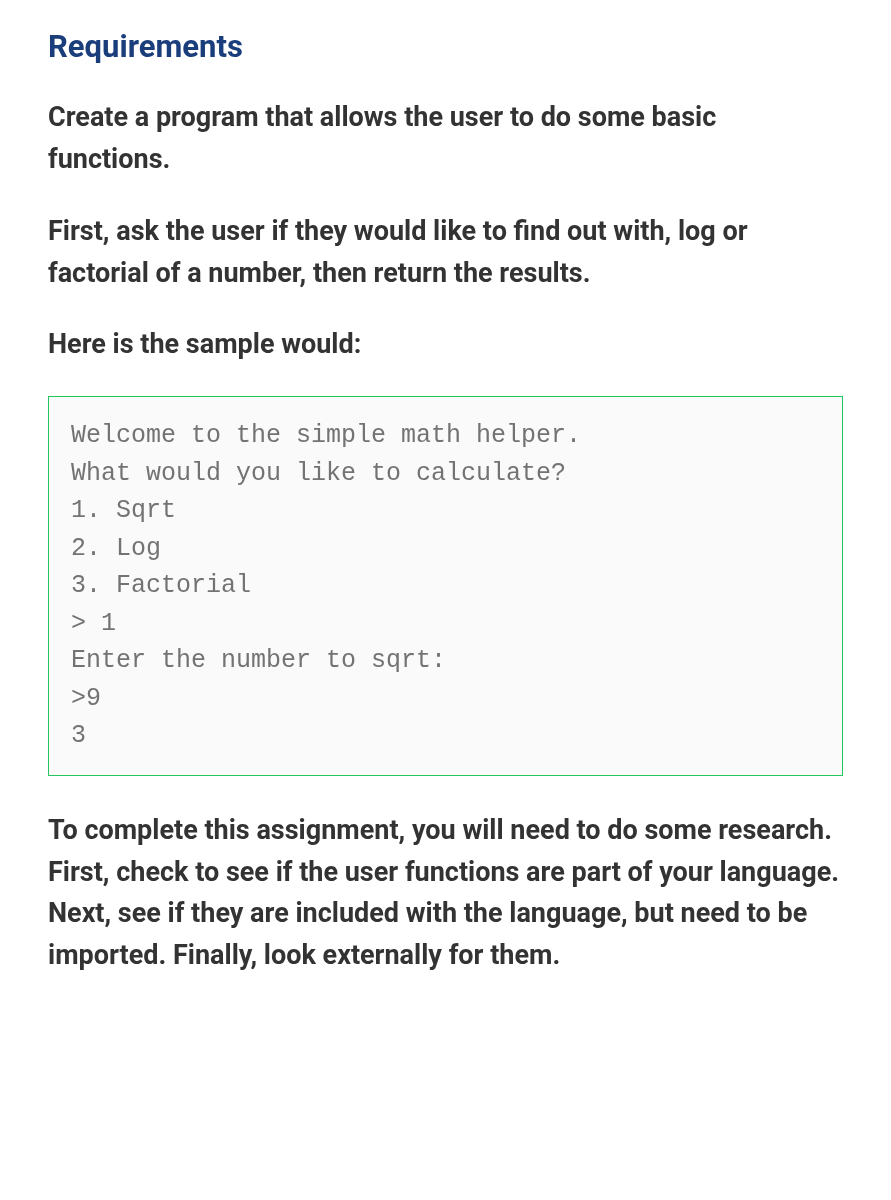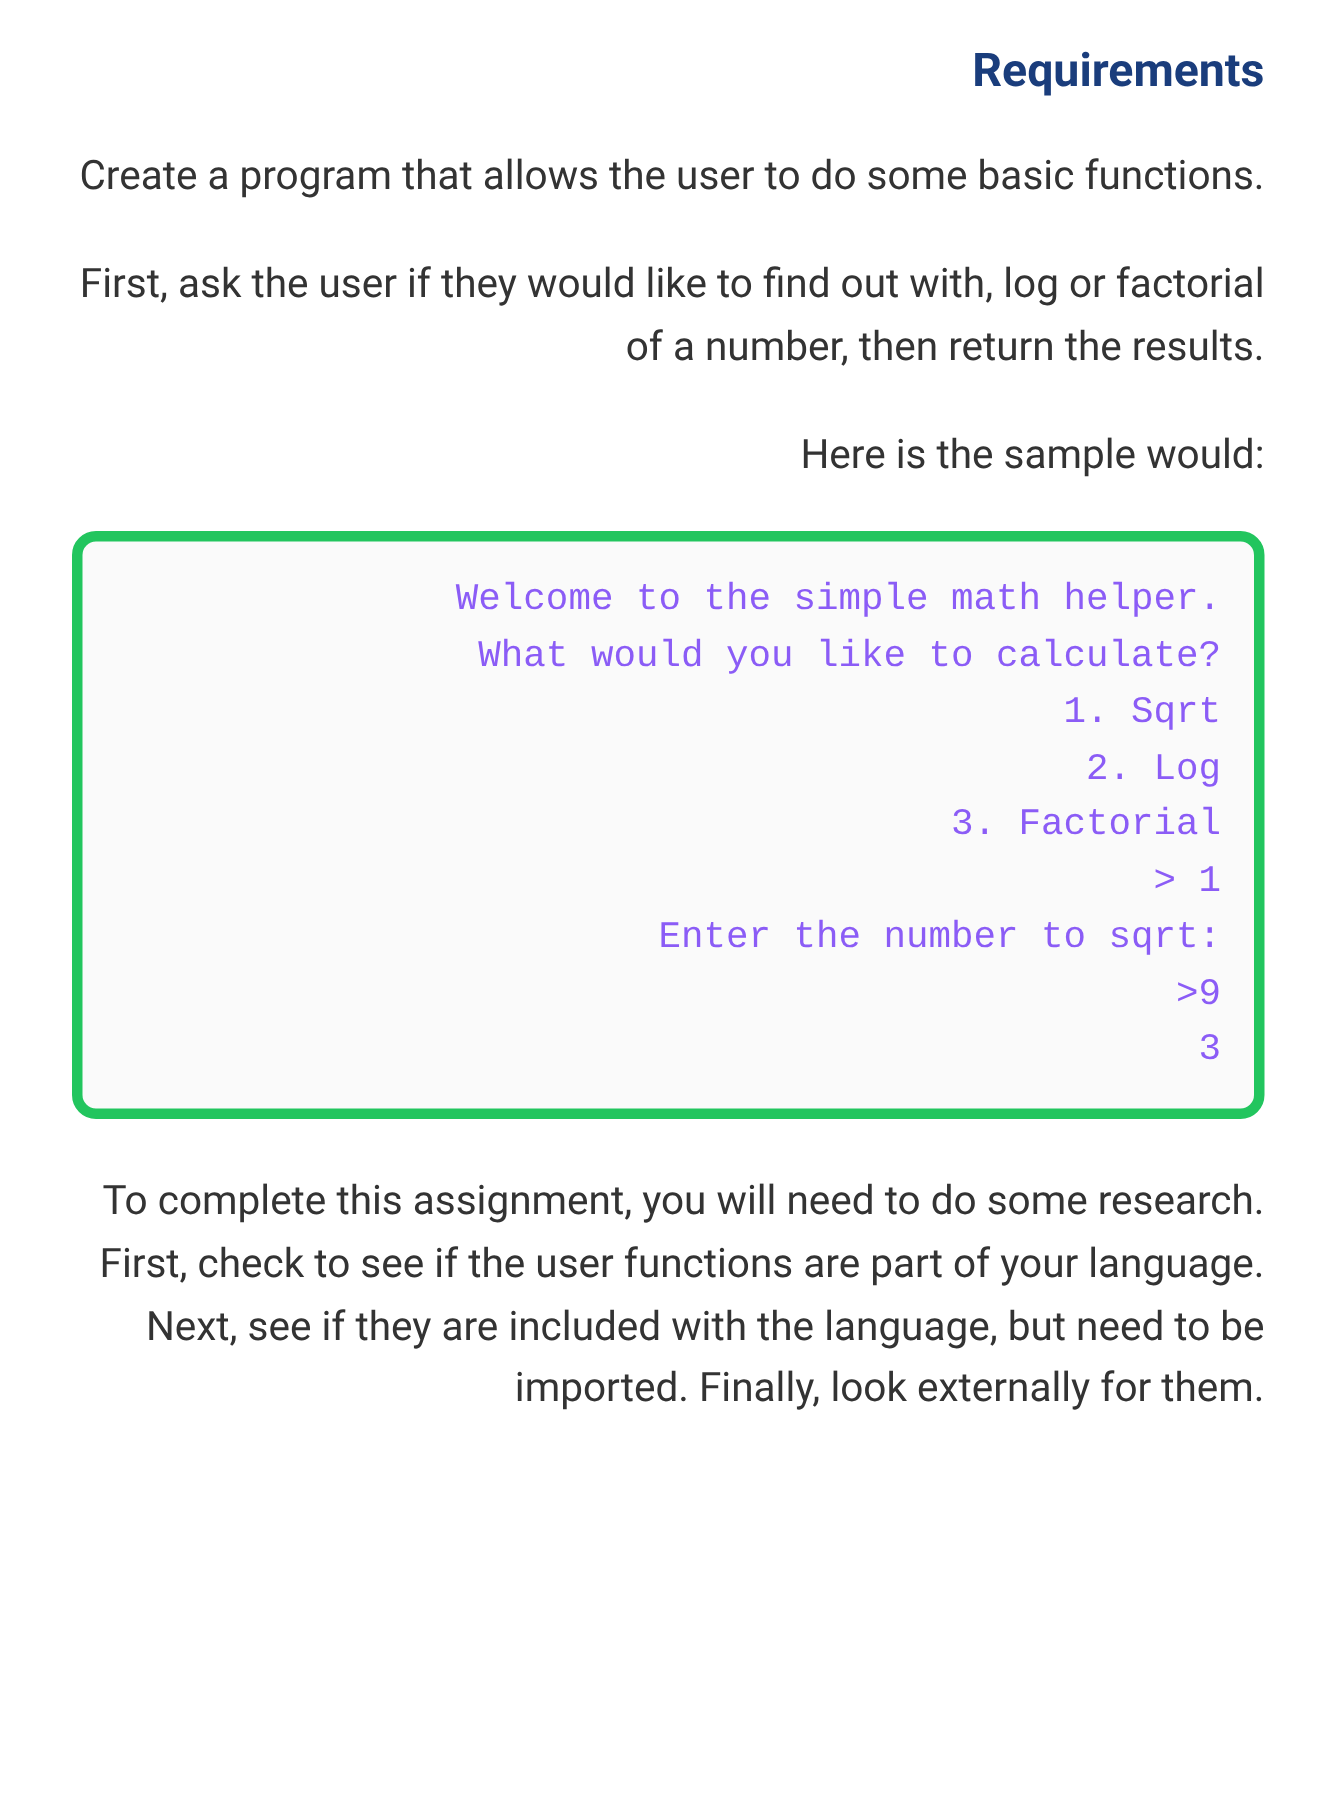--- a/index.html
+++ b/index.html
@@ -1,49 +1,48 @@
 <!DOCTYPE html>
 <html><head>
   <meta charset="utf-8">
   <style>
     * {
       margin: 0;
       padding: 0;
       box-sizing: border-box;
-      text-align: right;
     }
     body {
       font-family: -apple-system, BlinkMacSystemFont, "Segoe UI", Roboto, "Helvetica Neue", Arial, sans-serif;
       background: #ffffff;
       padding: 28px 48px;
       width: 891px;
       color: #2a2a2a;
     }
     h2.requirements-heading {
       color: #1a3d7c;
       font-size: 31px;
       font-weight: 700;
       margin-bottom: 32px;
     }
     p.body-para {
       font-size: 27px;
       line-height: 1.55;
       color: #333;
       margin-bottom: 30px;
-      font-weight: 400;
+      font-weight: 700;
     }
     pre.code-block {
       background: #fafafa;
-      border: 7px solid #22c55e;
-      border-radius: 16px;
+      border: 1px solid #22c55e;
+      border-radius: 0;
       padding: 20px 22px;
       font-family: "Courier New", Courier, monospace;
       font-size: 25px;
       line-height: 1.5;
-      color: #8b5cf6;
+      color: #737373;
       white-space: pre-wrap;
       margin-bottom: 34px;
     }
   </style>
 </head>
 <body>
 
 <h2 class="requirements-heading">Requirements</h2>
 
 <p class="body-para">Create a program that allows the user to do some basic functions.</p>

